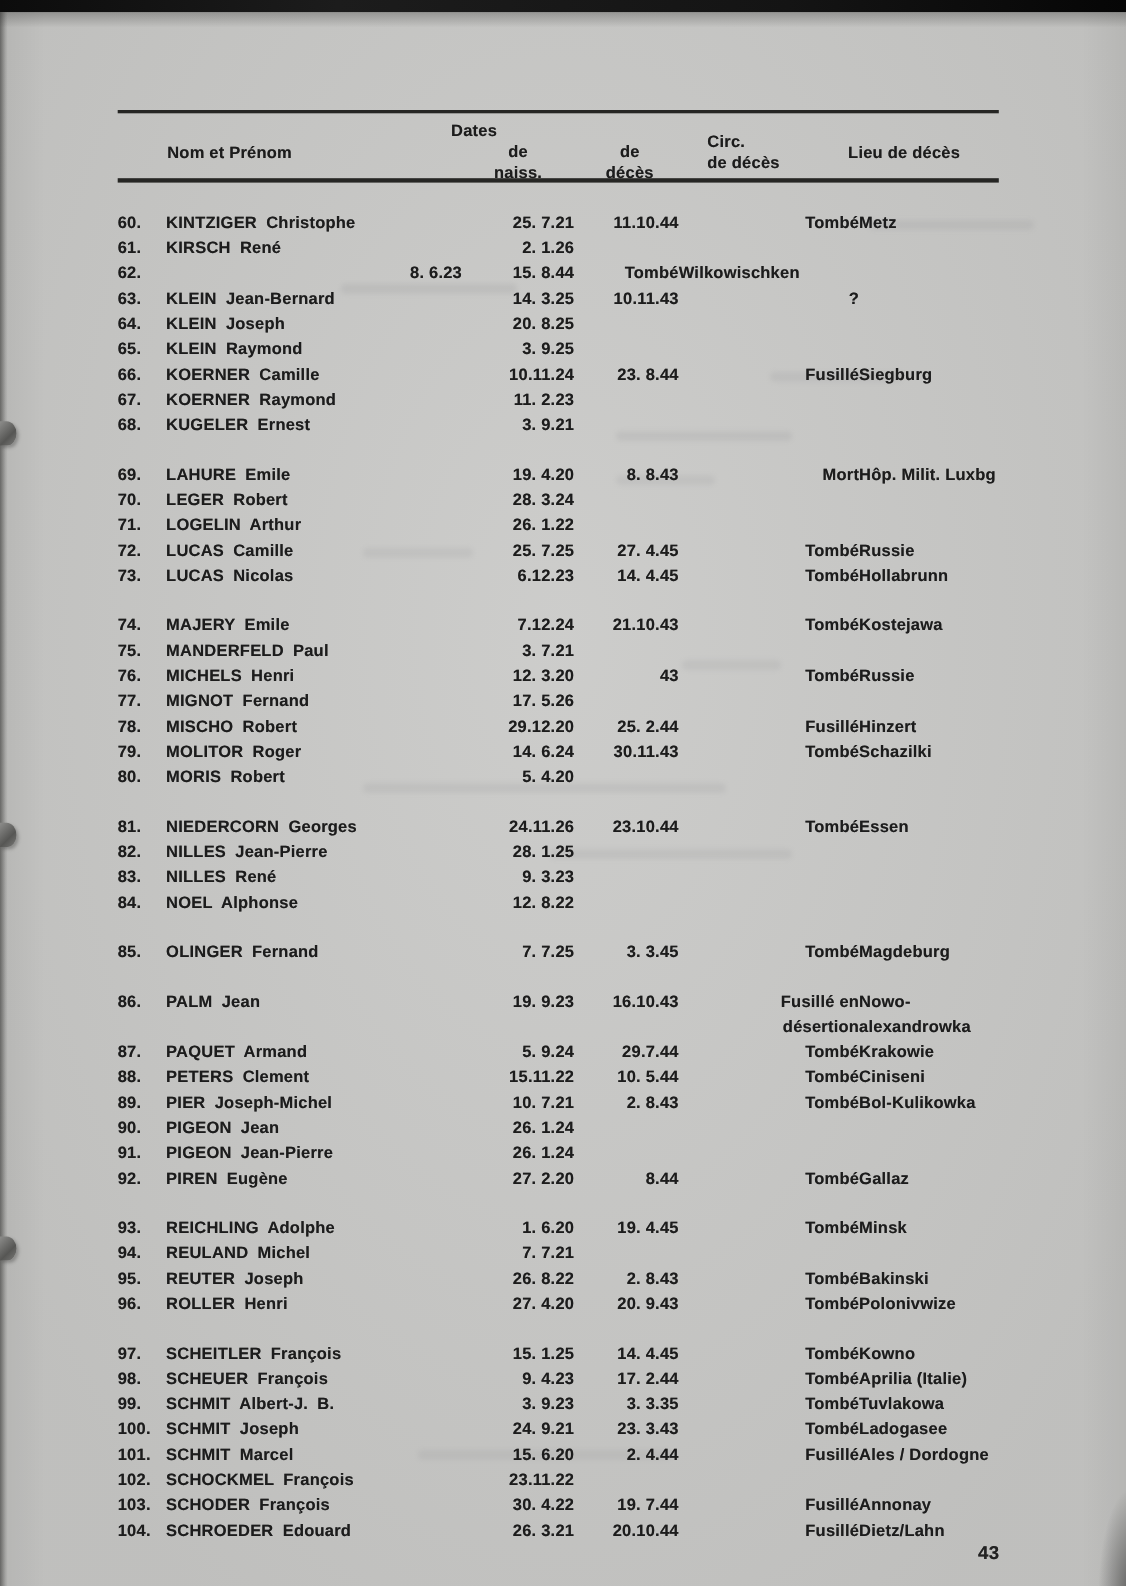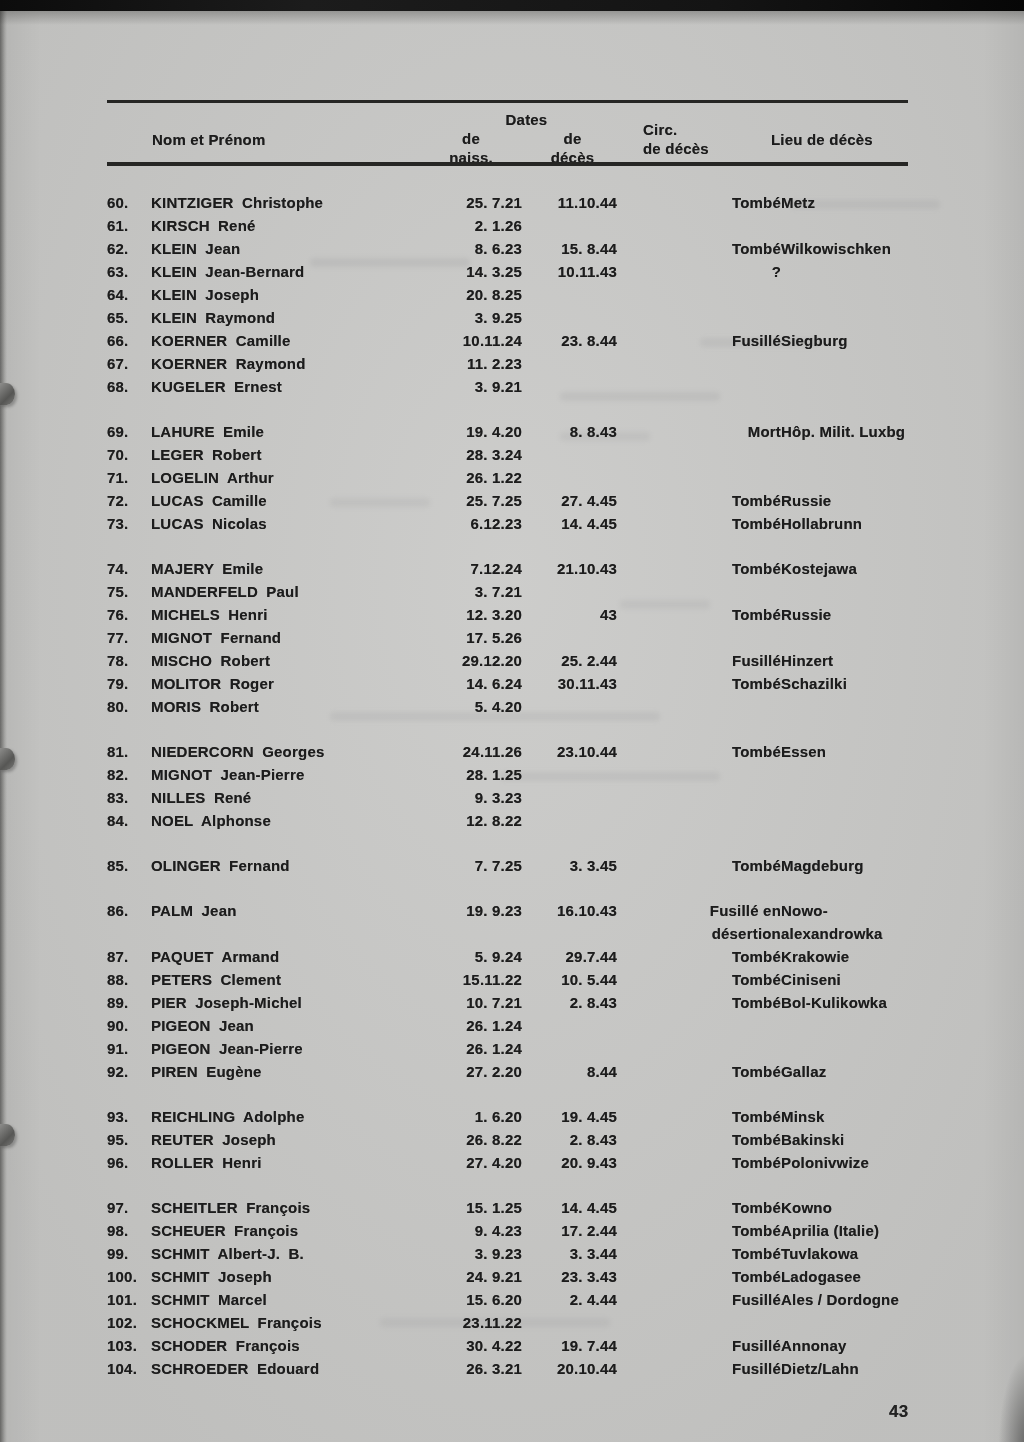--- a/index.html
+++ b/index.html
@@ -33,21 +33,21 @@
 
   
   .thead{position:absolute;left:107px;top:100px;width:801px;height:66px;color:#1c1c1c;}
   .rule{position:absolute;left:0;width:801px;background:#262624;}
   .rule-top{top:0;height:3px;}
   .rule-bottom{bottom:0;height:4px;}
   .hlabel{position:absolute;font-weight:bold;font-size:15px;letter-spacing:.2px;
     color:#1c1c1c;white-space:pre-line;line-height:19px;
     text-shadow:0 0 .6px rgba(28,28,28,.55);}
   .h-nom{left:45px;top:30px;}
-  .h-dates{left:321px;top:10px;width:197px;text-align:center;}
+  .h-dates{left:303px;top:10px;width:197px;text-align:left;}
   .h-naiss{left:313px;top:29px;width:102px;text-align:center;}
   .h-deces{left:421px;top:29px;width:89px;text-align:center;}
   .h-circ{left:536px;top:20px;}
   .h-lieu{left:664px;top:30px;}
 
   
   .tbody{position:absolute;left:107px;top:191px;width:801px;color:#1c1c1c;}
   .group{margin-bottom:22px;}
   .row{display:grid;grid-template-columns:34px 279px 102px 95px 164px 1fr;}
   .cell{font-weight:bold;font-size:15px;line-height:23px;letter-spacing:.2px;
@@ -114,21 +114,20 @@
         <div class="row">
           <div class="cell c-num">61.</div>
           <div class="cell c-name">KIRSCH René</div>
           <div class="cell c-naiss">2. 1.26</div>
           <div class="cell c-deces"></div>
           <div class="cell c-circ"></div>
           <div class="cell c-lieu"></div>
         </div>
         <div class="row">
           <div class="cell c-num">62.</div>
-          <div class="cell c-name">KLEIN Jean</div>
           <div class="cell c-naiss">8. 6.23</div>
           <div class="cell c-deces">15. 8.44</div>
           <div class="cell c-circ">Tombé</div>
           <div class="cell c-lieu">Wilkowischken</div>
         </div>
         <div class="row">
           <div class="cell c-num">63.</div>
           <div class="cell c-name">KLEIN Jean-Bernard</div>
           <div class="cell c-naiss">14. 3.25</div>
           <div class="cell c-deces">10.11.43</div>
@@ -280,21 +279,21 @@
         <div class="row">
           <div class="cell c-num">81.</div>
           <div class="cell c-name">NIEDERCORN Georges</div>
           <div class="cell c-naiss">24.11.26</div>
           <div class="cell c-deces">23.10.44</div>
           <div class="cell c-circ">Tombé</div>
           <div class="cell c-lieu">Essen</div>
         </div>
         <div class="row">
           <div class="cell c-num">82.</div>
-          <div class="cell c-name">MIGNOT Jean-Pierre</div>
+          <div class="cell c-name">NILLES Jean-Pierre</div>
           <div class="cell c-naiss">28. 1.25</div>
           <div class="cell c-deces"></div>
           <div class="cell c-circ"></div>
           <div class="cell c-lieu"></div>
         </div>
         <div class="row">
           <div class="cell c-num">83.</div>
           <div class="cell c-name">NILLES René</div>
           <div class="cell c-naiss">9. 3.23</div>
           <div class="cell c-deces"></div>
@@ -383,20 +382,28 @@
       <div class="group">
         <div class="row">
           <div class="cell c-num">93.</div>
           <div class="cell c-name">REICHLING Adolphe</div>
           <div class="cell c-naiss">1. 6.20</div>
           <div class="cell c-deces">19. 4.45</div>
           <div class="cell c-circ">Tombé</div>
           <div class="cell c-lieu">Minsk</div>
         </div>
         <div class="row">
+          <div class="cell c-num">94.</div>
+          <div class="cell c-name">REULAND Michel</div>
+          <div class="cell c-naiss">7. 7.21</div>
+          <div class="cell c-deces"></div>
+          <div class="cell c-circ"></div>
+          <div class="cell c-lieu"></div>
+        </div>
+        <div class="row">
           <div class="cell c-num">95.</div>
           <div class="cell c-name">REUTER Joseph</div>
           <div class="cell c-naiss">26. 8.22</div>
           <div class="cell c-deces">2. 8.43</div>
           <div class="cell c-circ">Tombé</div>
           <div class="cell c-lieu">Bakinski</div>
         </div>
         <div class="row">
           <div class="cell c-num">96.</div>
           <div class="cell c-name">ROLLER Henri</div>
@@ -420,21 +427,21 @@
           <div class="cell c-name">SCHEUER François</div>
           <div class="cell c-naiss">9. 4.23</div>
           <div class="cell c-deces">17. 2.44</div>
           <div class="cell c-circ">Tombé</div>
           <div class="cell c-lieu">Aprilia (Italie)</div>
         </div>
         <div class="row">
           <div class="cell c-num">99.</div>
           <div class="cell c-name">SCHMIT Albert-J. B.</div>
           <div class="cell c-naiss">3. 9.23</div>
-          <div class="cell c-deces">3. 3.44</div>
+          <div class="cell c-deces">3. 3.35</div>
           <div class="cell c-circ">Tombé</div>
           <div class="cell c-lieu">Tuvlakowa</div>
         </div>
         <div class="row">
           <div class="cell c-num">100.</div>
           <div class="cell c-name">SCHMIT Joseph</div>
           <div class="cell c-naiss">24. 9.21</div>
           <div class="cell c-deces">23. 3.43</div>
           <div class="cell c-circ">Tombé</div>
           <div class="cell c-lieu">Ladogasee</div>

